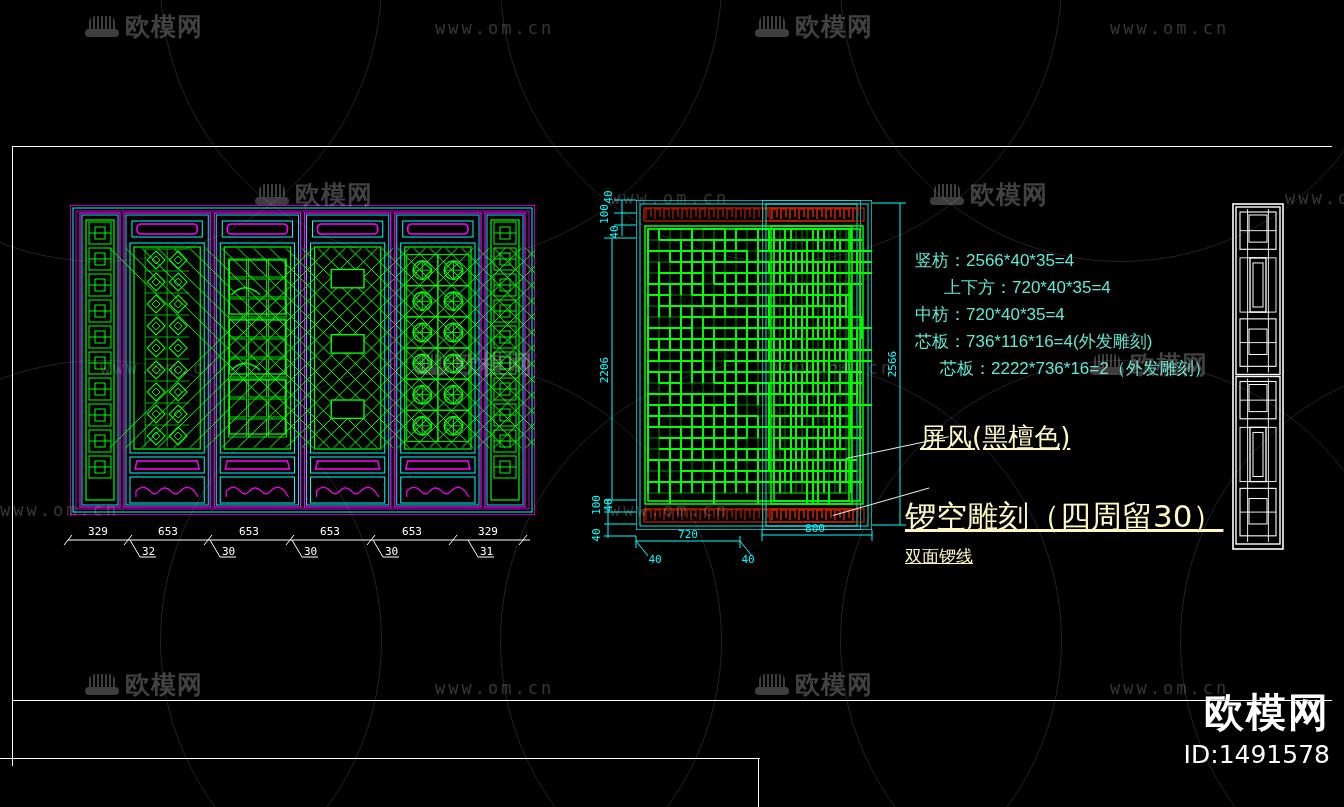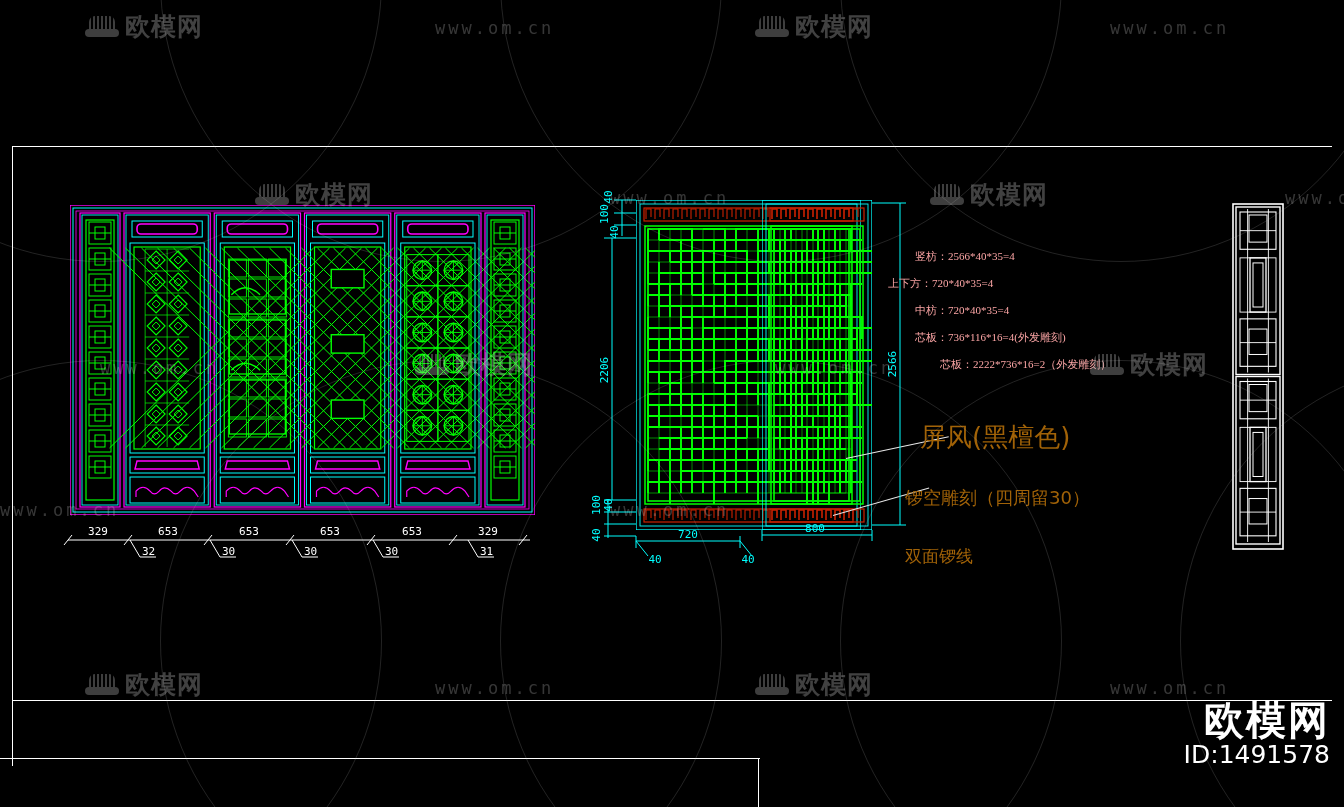--- a/index.html
+++ b/index.html
@@ -29,29 +29,29 @@
   .border-rect{position:absolute;border:1.5px solid #fff;box-sizing:border-box;z-index:5;}
 
   
   .ln{position:absolute;z-index:10;}
 
   
   .panel-grp{position:absolute;z-index:12;}
 
   .leader{position:absolute;height:0;border-top:1px solid #e8e8e8;transform-origin:left center;z-index:25;}
 
-  .spec-line{position:absolute;color:#fca5a5;font-size:11px;white-space:nowrap;z-index:30;
-             font-family:Liberation Serif, serif;}
-  .anno-big{position:absolute;color:#a16207;white-space:nowrap;z-index:30;font-size:25px;
-            font-family:"DejaVu Sans",sans-serif;}
+  .spec-line{position:absolute;color:#5eead4;font-size:17px;white-space:nowrap;z-index:30;
+             font-family:Liberation Sans, sans-serif;}
+  .anno-big{position:absolute;color:#fef9c3;white-space:nowrap;z-index:30;font-size:25px;
+            font-family:"DejaVu Sans",sans-serif;text-decoration:underline;}
 
   .brand-box{position:absolute;right:14px;bottom:38px;text-align:right;z-index:50;}
   .brand-name{font-size:40px;font-weight:bold;color:#fff;letter-spacing:2px;
               font-family:"DejaVu Sans",sans-serif;line-height:1;}
-  .brand-id{font-size:25px;color:#fff;margin-top:0;font-family:"DejaVu Sans",sans-serif;}
+  .brand-id{font-size:25px;color:#fff;margin-top:8px;font-family:"DejaVu Sans",sans-serif;}
 </style>
 </head>
 <body>
 
 <div id="stage">
 
   <div class="wm-layer">
     <div class="wm-arc" style="left:-180px;top:-300px;width:560px;height:560px;"></div>
     <div class="wm-arc" style="left:160px;top:-300px;width:560px;height:560px;"></div>
     <div class="wm-arc" style="left:500px;top:-300px;width:560px;height:560px;"></div>
@@ -1291,29 +1291,29 @@
         <line x1="15.6" y1="175.5" x2="15.6" y2="339" stroke="#ffffff" stroke-width="0.9"></line>
         <line x1="36.4" y1="175.5" x2="36.4" y2="339" stroke="#ffffff" stroke-width="0.9"></line>
       </svg>
     </div>
 
   <div class="leader" style="left:846px;top:458px;width:105px;transform:rotate(-12deg);"></div>
   <div class="leader" style="left:833px;top:515px;width:100px;transform:rotate(-16deg);"></div>
 
   <div id="spec-block">
       <div class="spec-line" style="left: 915px; top: 249px;">竖枋：2566*40*35=4</div>
-      <div class="spec-line" style="left: 888px; top: 276px;">上下方：720*40*35=4</div>
+      <div class="spec-line" style="left: 944px; top: 276px;">上下方：720*40*35=4</div>
       <div class="spec-line" style="left: 915px; top: 303px;">中枋：720*40*35=4</div>
       <div class="spec-line" style="left: 915px; top: 330px;">芯板：736*116*16=4(外发雕刻)</div>
       <div class="spec-line" style="left: 940px; top: 357px;">芯板：2222*736*16=2（外发雕刻）</div>
     </div>
 
   <div id="anno-block">
       <div class="anno-big" style="left: 920px; top: 420px; font-size: 26px;">屏风(黑檀色)</div>
-      <div class="anno-big" style="left: 905px; top: 486px; font-size: 18px;">锣空雕刻（四周留30）</div>
+      <div class="anno-big" style="left: 905px; top: 496px; font-size: 31px;">锣空雕刻（四周留30）</div>
       <div class="anno-big" style="left: 905px; top: 545px; font-size: 17px;">双面锣线</div>
     </div>
 
   <div class="brand-box">
     <div class="brand-name">欧模网</div>
     <div class="brand-id">ID:1491578</div>
   </div>
 
 </div>
 

